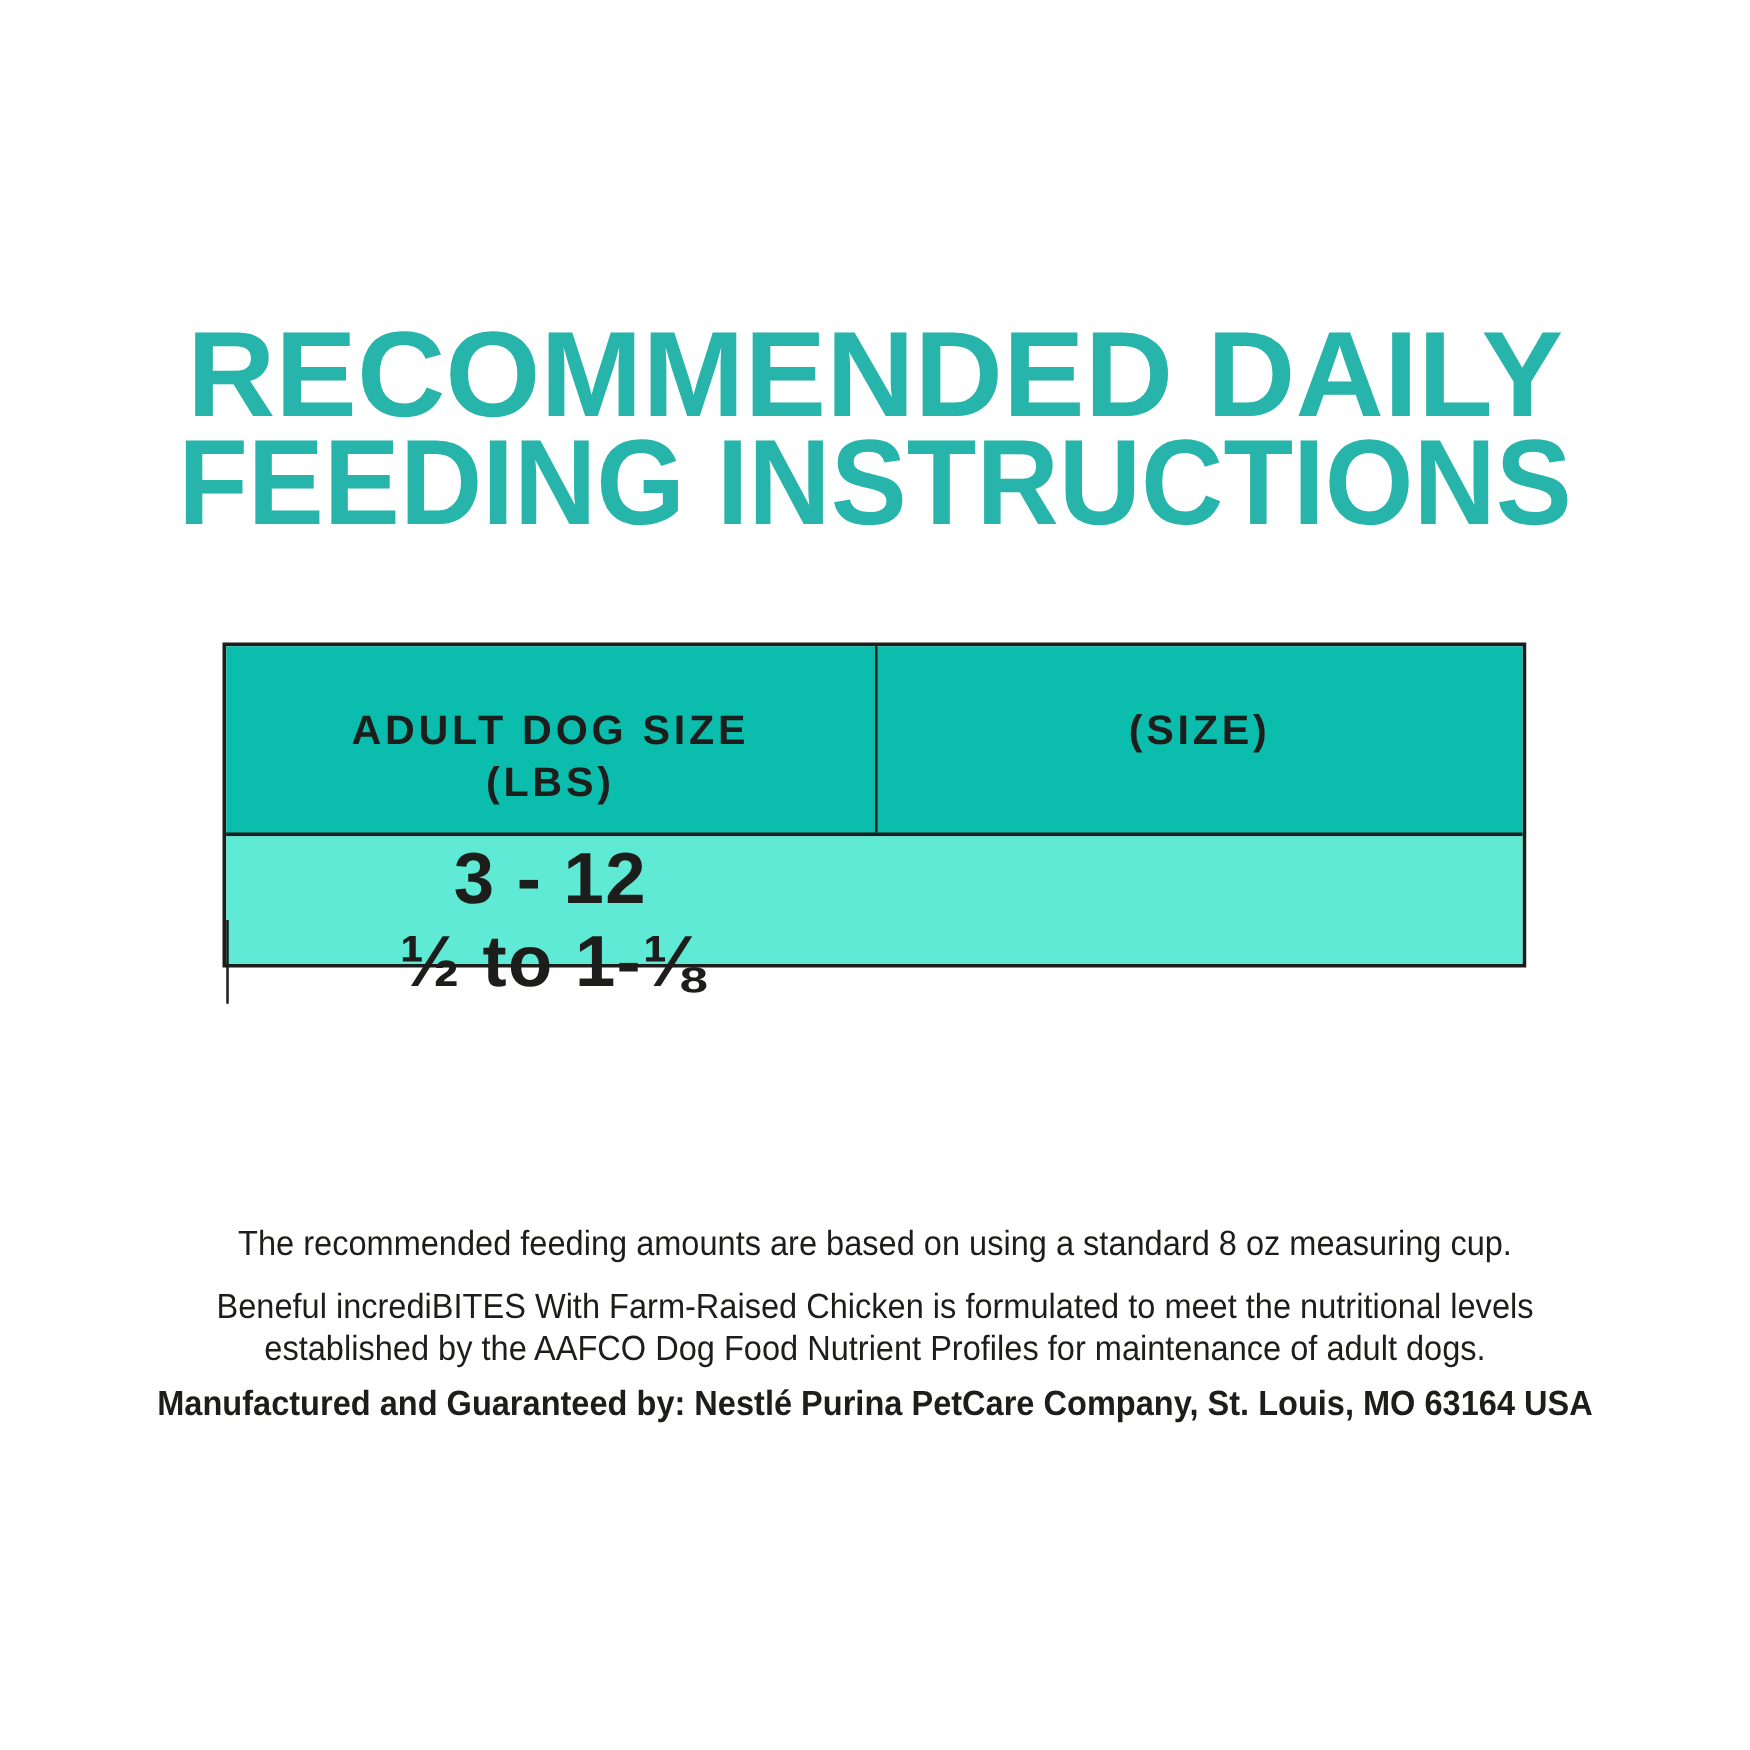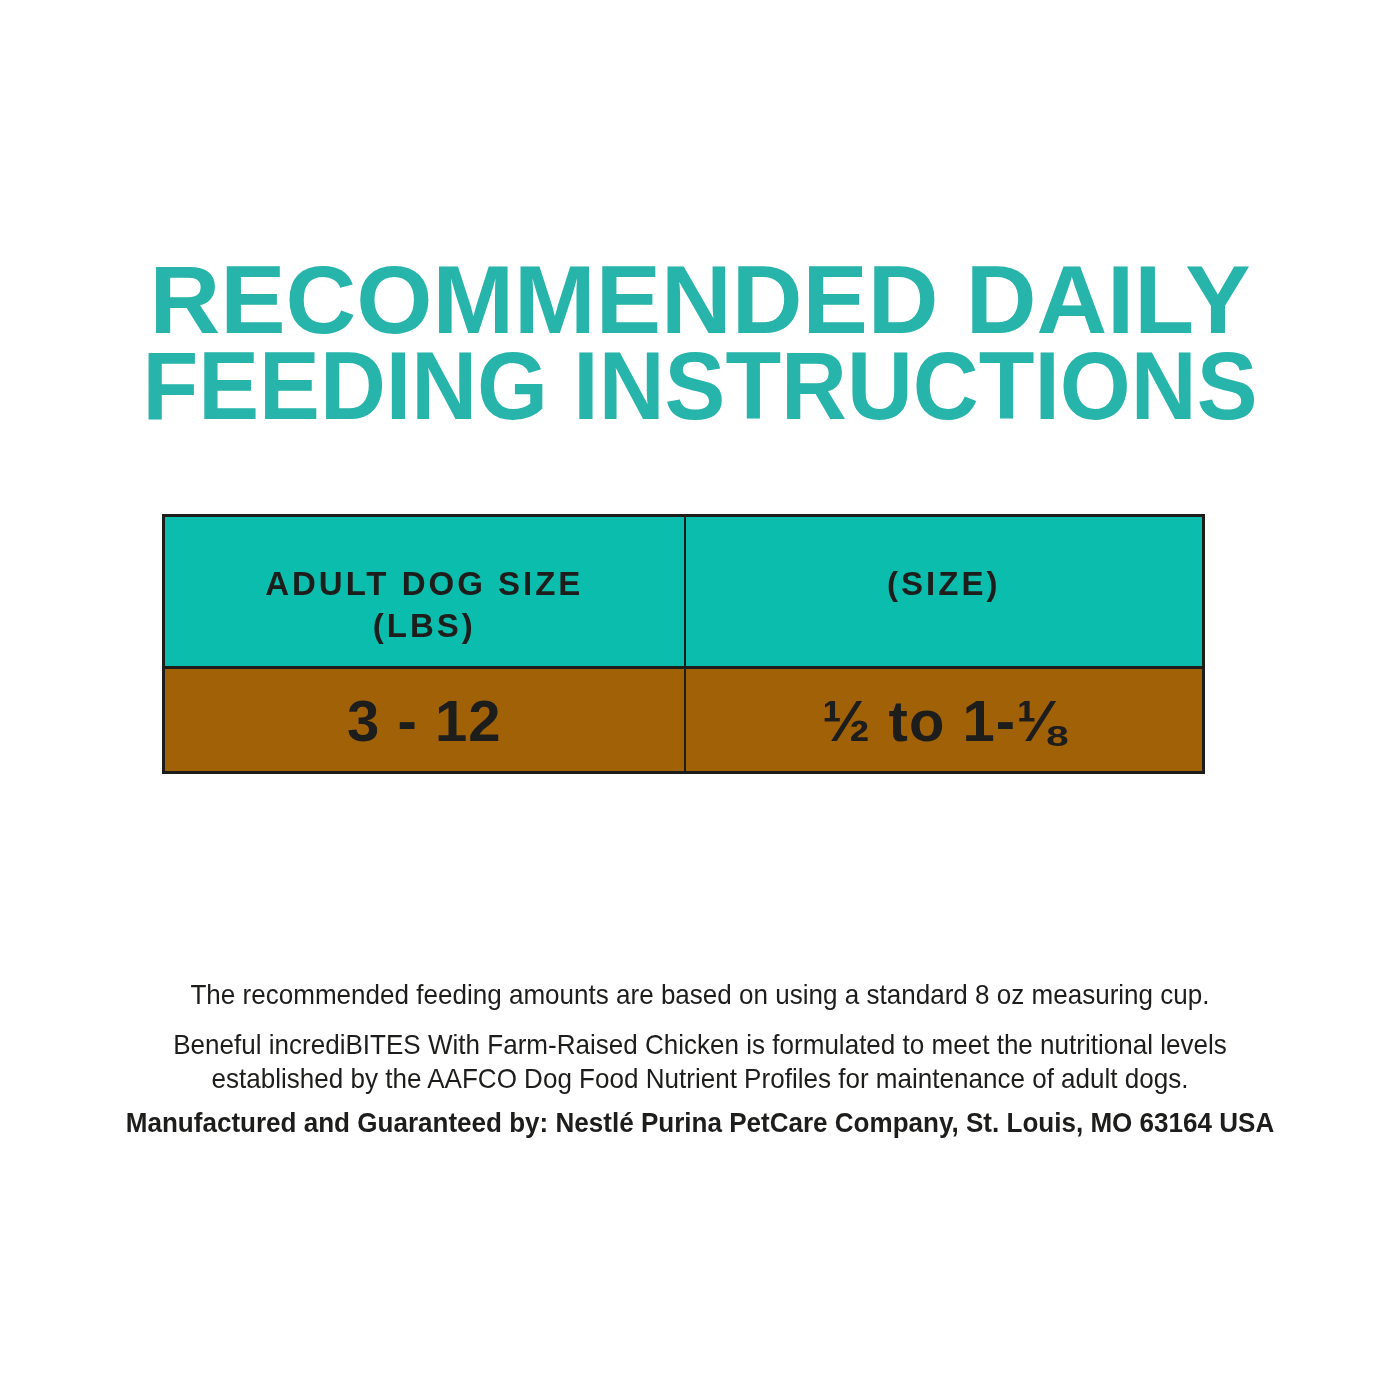--- a/index.html
+++ b/index.html
@@ -34,33 +34,33 @@
   .title-text {
     font-family: "Liberation Sans", sans-serif;
     font-weight: 700;
     font-size: 97px;
     fill: var(--title-teal);
   }
 
   
   .feed-table {
     position: absolute;
-    left: 162px;
+    left: 178px;
     top: 514px;
     width: 1043px;
     border: 3px solid var(--text-black);
     background: #ffffff;
   }
   .t-row { display: flex; width: 100%; }
   .t-header-row {
     height: 152px;
     background: var(--header-teal);
     border-bottom: 3px solid var(--text-black);
   }
-  .t-data-row { height: 102px; background: #a16207; }
+  .t-data-row { height: 102px; background: #5eead4; flex-direction: column; }
   .t-data-row + .t-data-row { border-top: 2px solid var(--text-black); }
   .t-cell {
     width: 50%;
     display: flex;
     flex-direction: column;
     align-items: center;
     justify-content: center;
   }
   .t-cell.col-right { border-left: 2px solid var(--text-black); }
   .t-header-row .t-cell { justify-content: flex-start; padding-top: 46px; }

